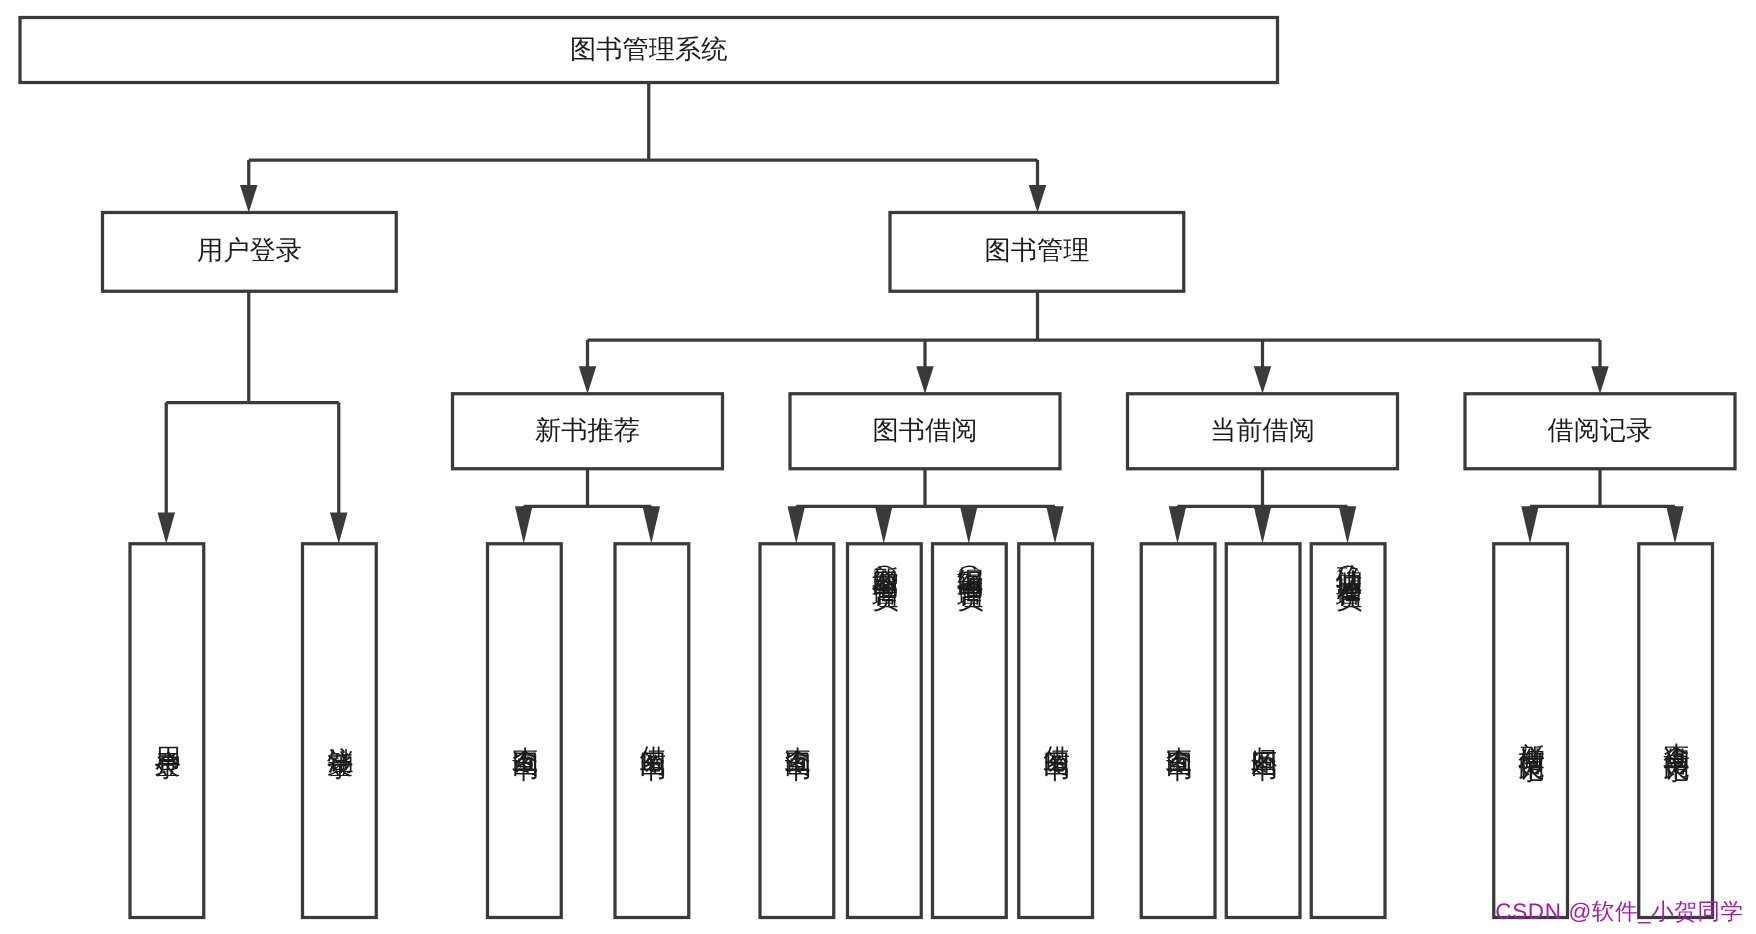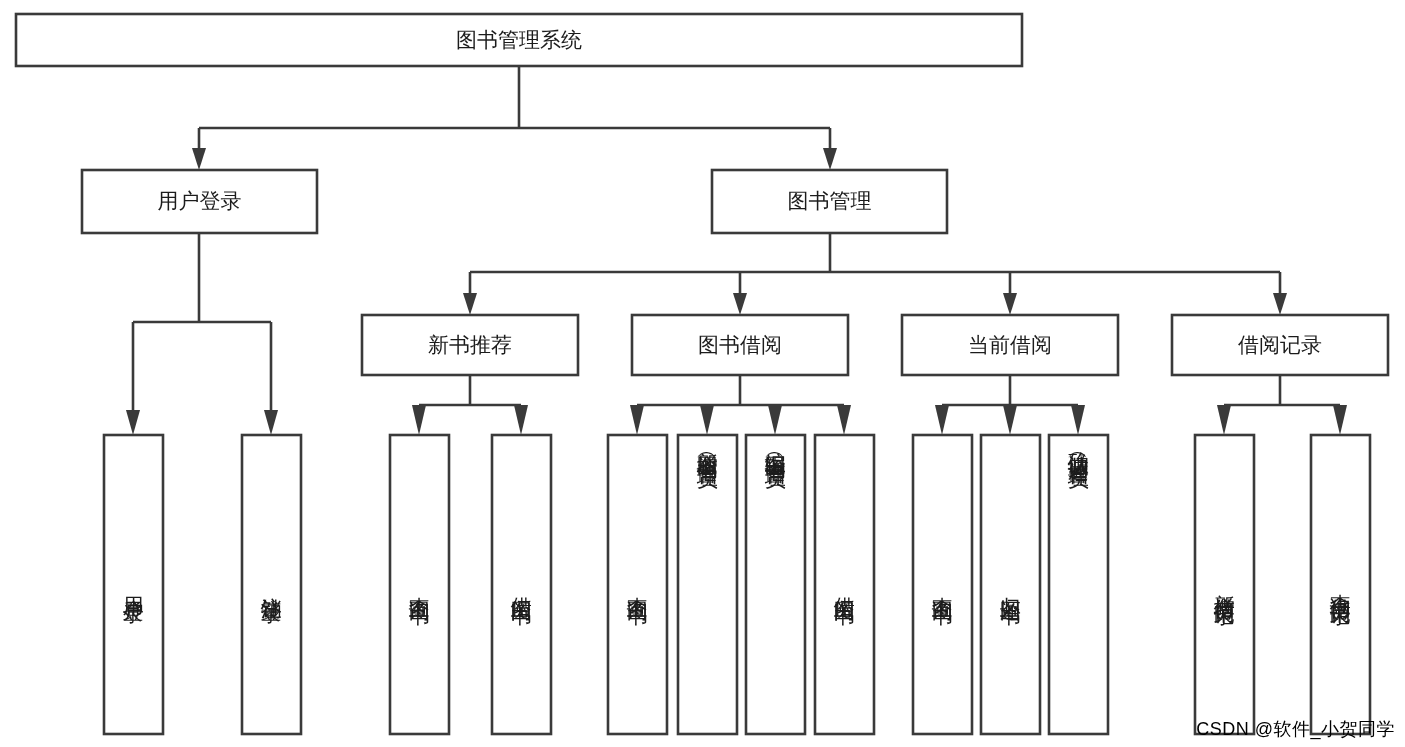--- a/index.html
+++ b/index.html
@@ -69,21 +69,21 @@
     color: #1c1c1c;
     white-space: nowrap;
     text-align: center;
   }
   .watermark {
     position: absolute;
     right: 10px;
     bottom: 6px;
     font-family: "Liberation Sans", "DejaVu Sans", sans-serif;
     font-size: 18px;
-    color: #000000;
+    color: #a21caf;
     letter-spacing: 0.5px;
     white-space: nowrap;
   }
 </style>
 </head>
 <body>
 
 <div id="diagram-root">
 
   <svg class="flow" viewBox="0 0 1405 747">

